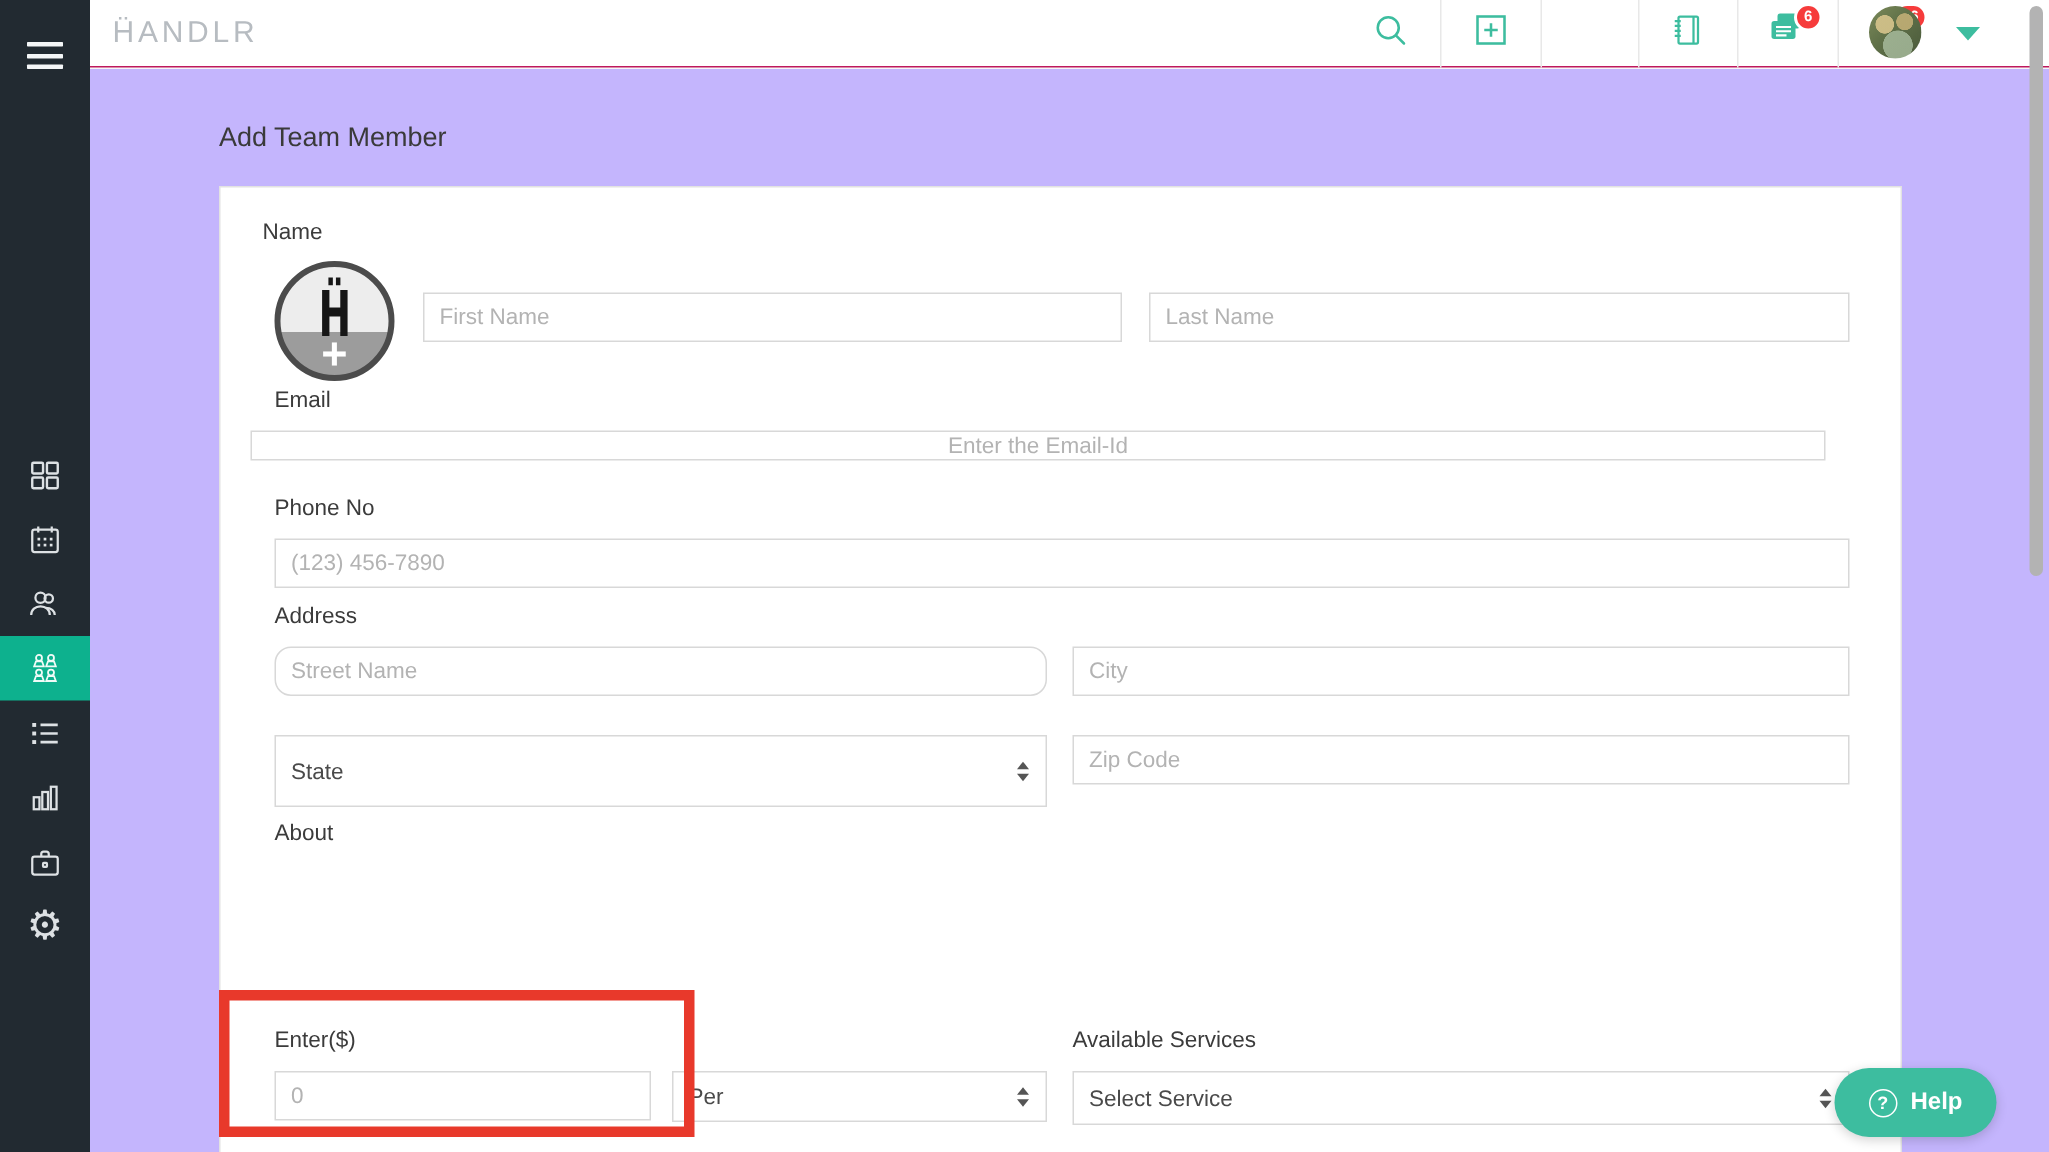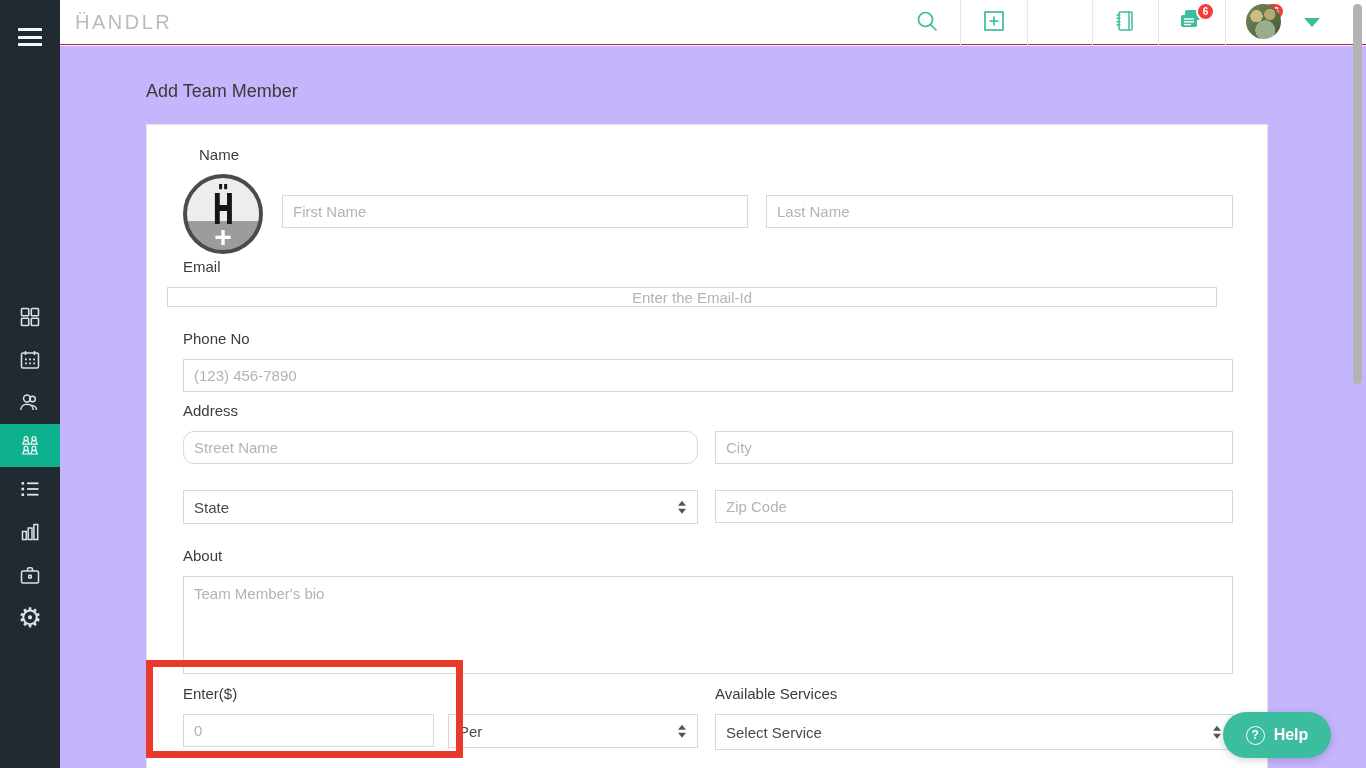--- a/index.html
+++ b/index.html
@@ -237,51 +237,50 @@
 
     <div class="tb-avatar"></div>
     <div class="tb-chevron"></div>
   </div>
 
   <div class="main">
     <div class="page-title">Add Team Member</div>
 
     <div class="card">
 
-      <div class="f-label" style="left:52px;top:21px">Name</div>
+      <div class="f-label" style="left:28px;top:21px">Name</div>
 
       <div class="form-avatar">
         <div class="hglyph">Ḧ</div>
         <div class="plus">+</div>
       </div>
 
       <input class="f-input" style="left: 135px; top: 70px; width: 466px; height: 33px;" placeholder="First Name">
       <input class="f-input" style="left: 619px; top: 70px; width: 467px; height: 33px;" placeholder="Last Name">
 
       <div class="f-label" style="left:36px;top:133px">Email</div>
       <input class="f-input" style="left: 20px; top: 162px; width: 1050px; height: 20px; text-align: center;" placeholder="Enter the Email-Id">
 
       <div class="f-label" style="left:36px;top:205px">Phone No</div>
       <input class="f-input" style="left: 36px; top: 234px; width: 1050px; height: 33px;" placeholder="(123) 456-7890">
 
       <div class="f-label" style="left:36px;top:277px">Address</div>
       <input class="f-input" style="left: 36px; top: 306px; width: 515px; height: 33px; border-radius: 11px;" placeholder="Street Name">
       <input class="f-input" style="left: 568px; top: 306px; width: 518px; height: 33px;" placeholder="City">
 
-      <div class="f-select" style="left:36px;top:365px;width:515px;height:34px">
+      <div class="f-select" style="left:36px;top:365px;width:515px;height:48px">
         <span>State</span>
         <span class="sel-arrows">
             <span class="up"></span>
             <span class="dn"></span>
           </span>
       </div>
       <input class="f-input" style="left: 568px; top: 365px; width: 518px; height: 33px;" placeholder="Zip Code">
 
       <div class="f-label" style="left:36px;top:422px">About</div>
-      <textarea class="f-input" style="left: 36px; top: 451px; width: 1050px; height: 98px;" placeholder="Team Member's bio"></textarea>
 
       <div class="f-label" style="left:36px;top:560px">Enter($)</div>
       <input class="f-input" style="left: 36px; top: 589px; width: 251px; height: 33px;" placeholder="0">
 
       <div class="f-select" style="left:301px;top:589px;width:250px;height:34px">
         <span>Per</span>
         <span class="sel-arrows">
             <span class="up"></span>
             <span class="dn"></span>
           </span>

